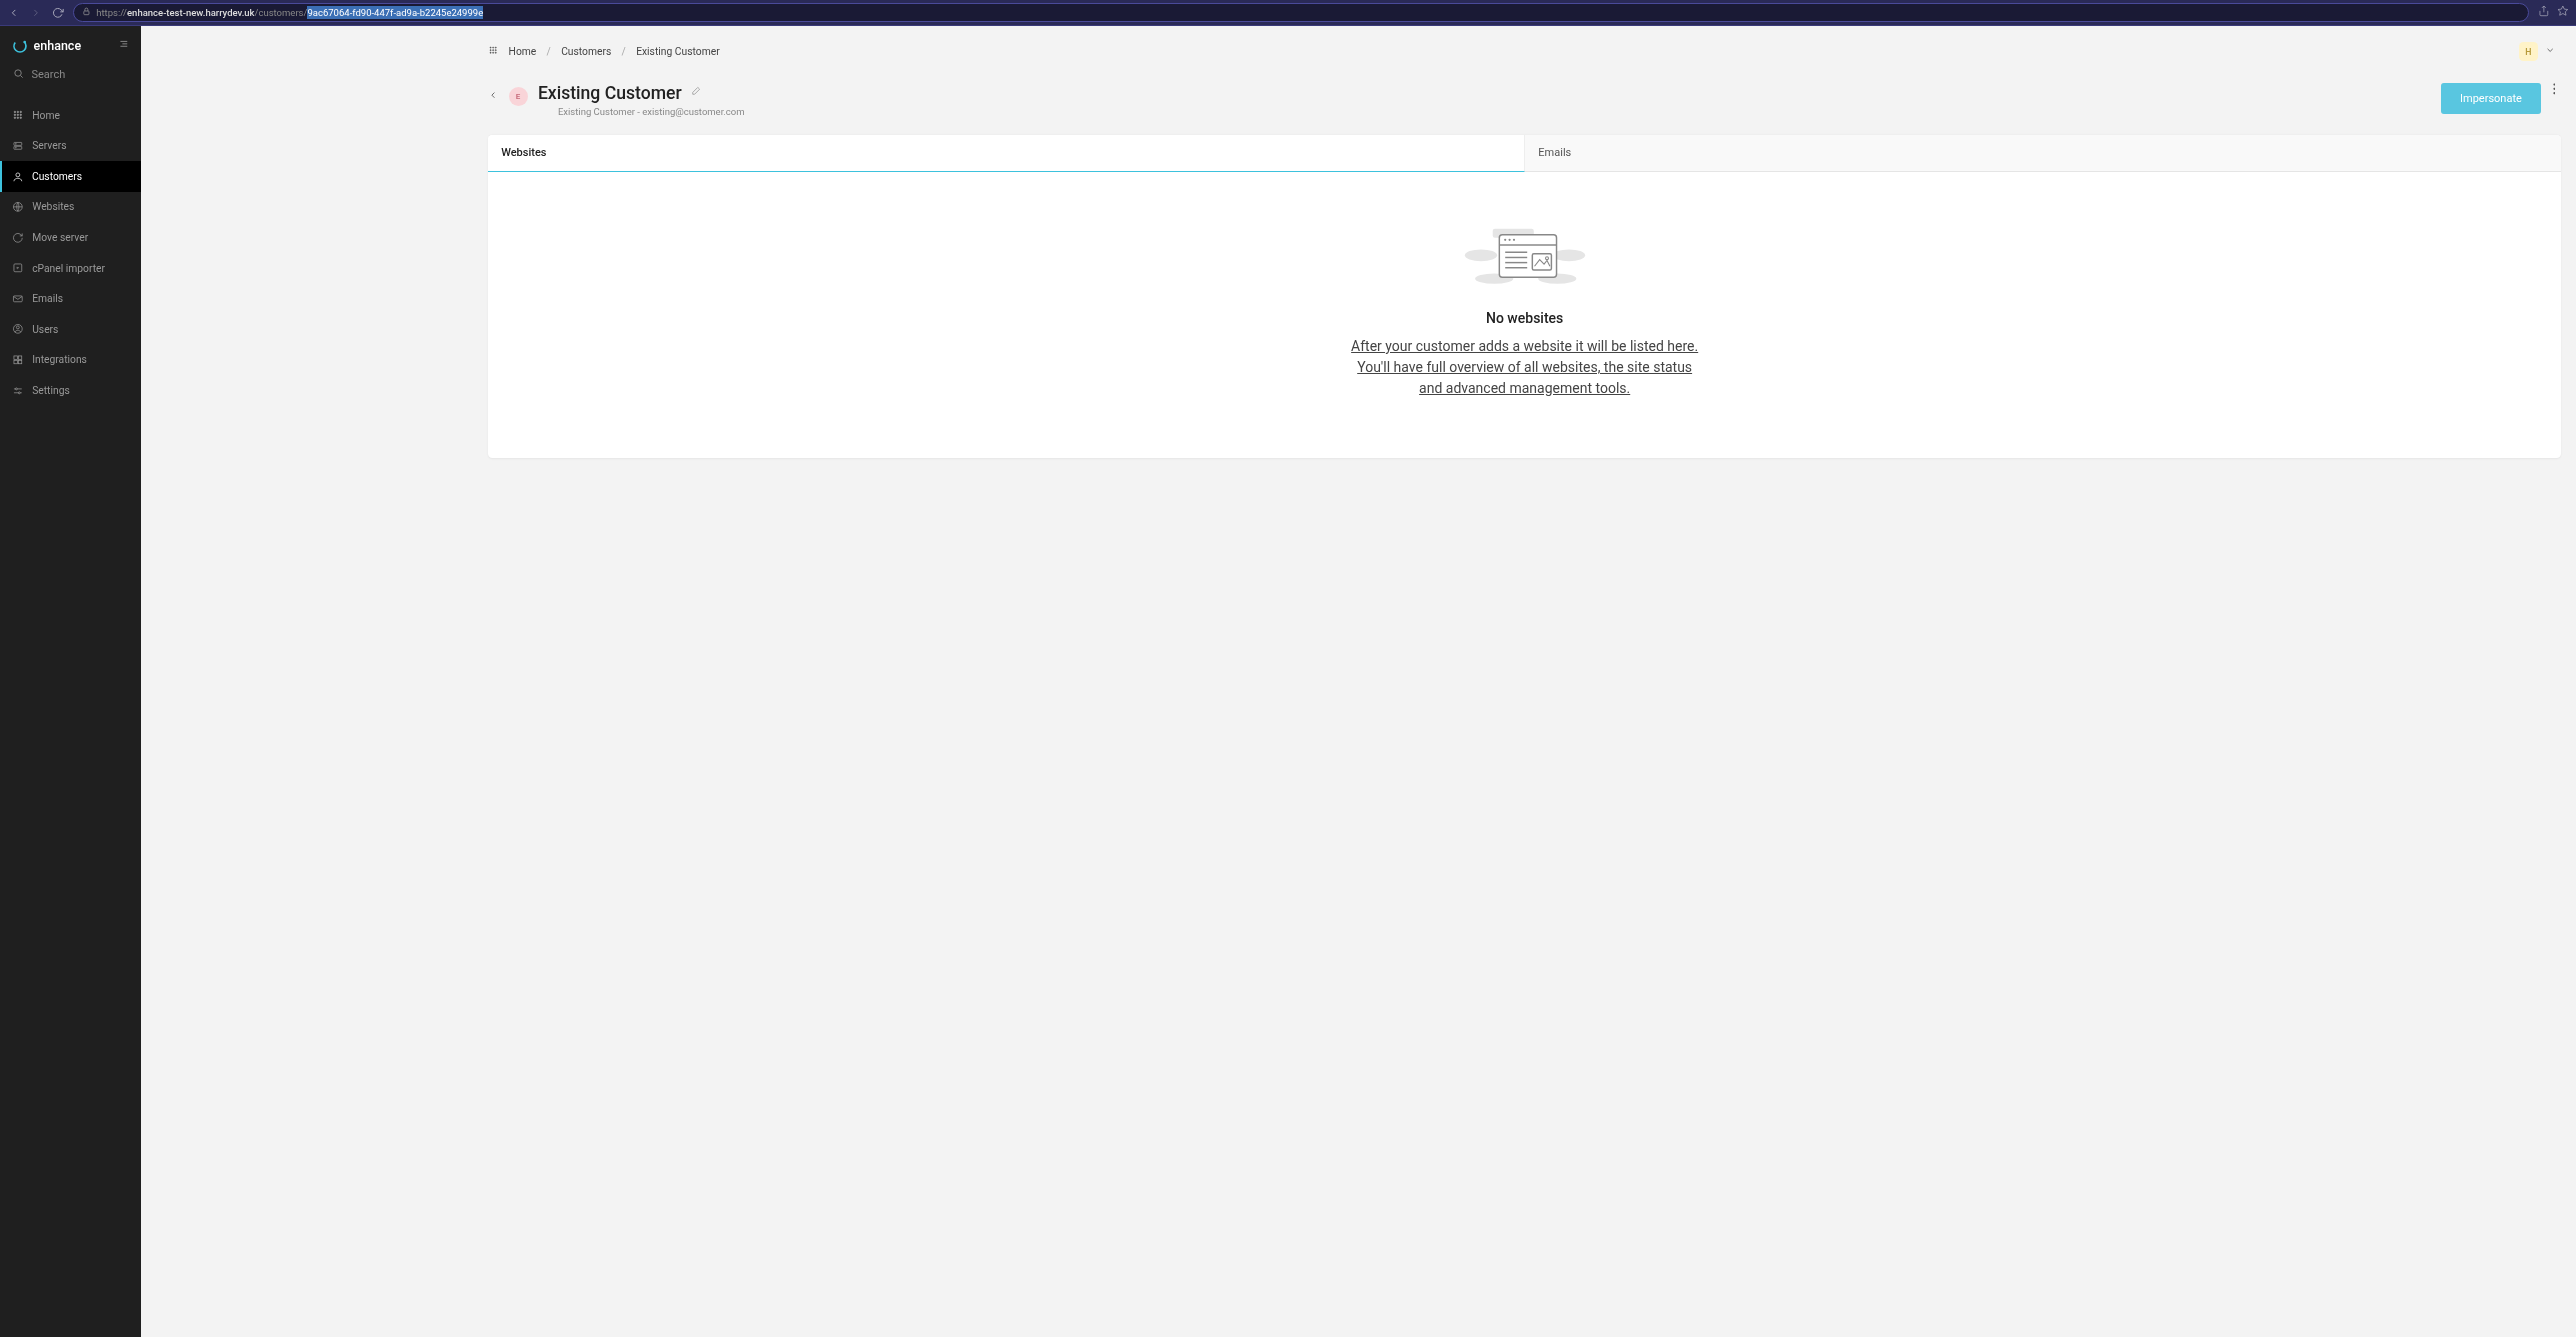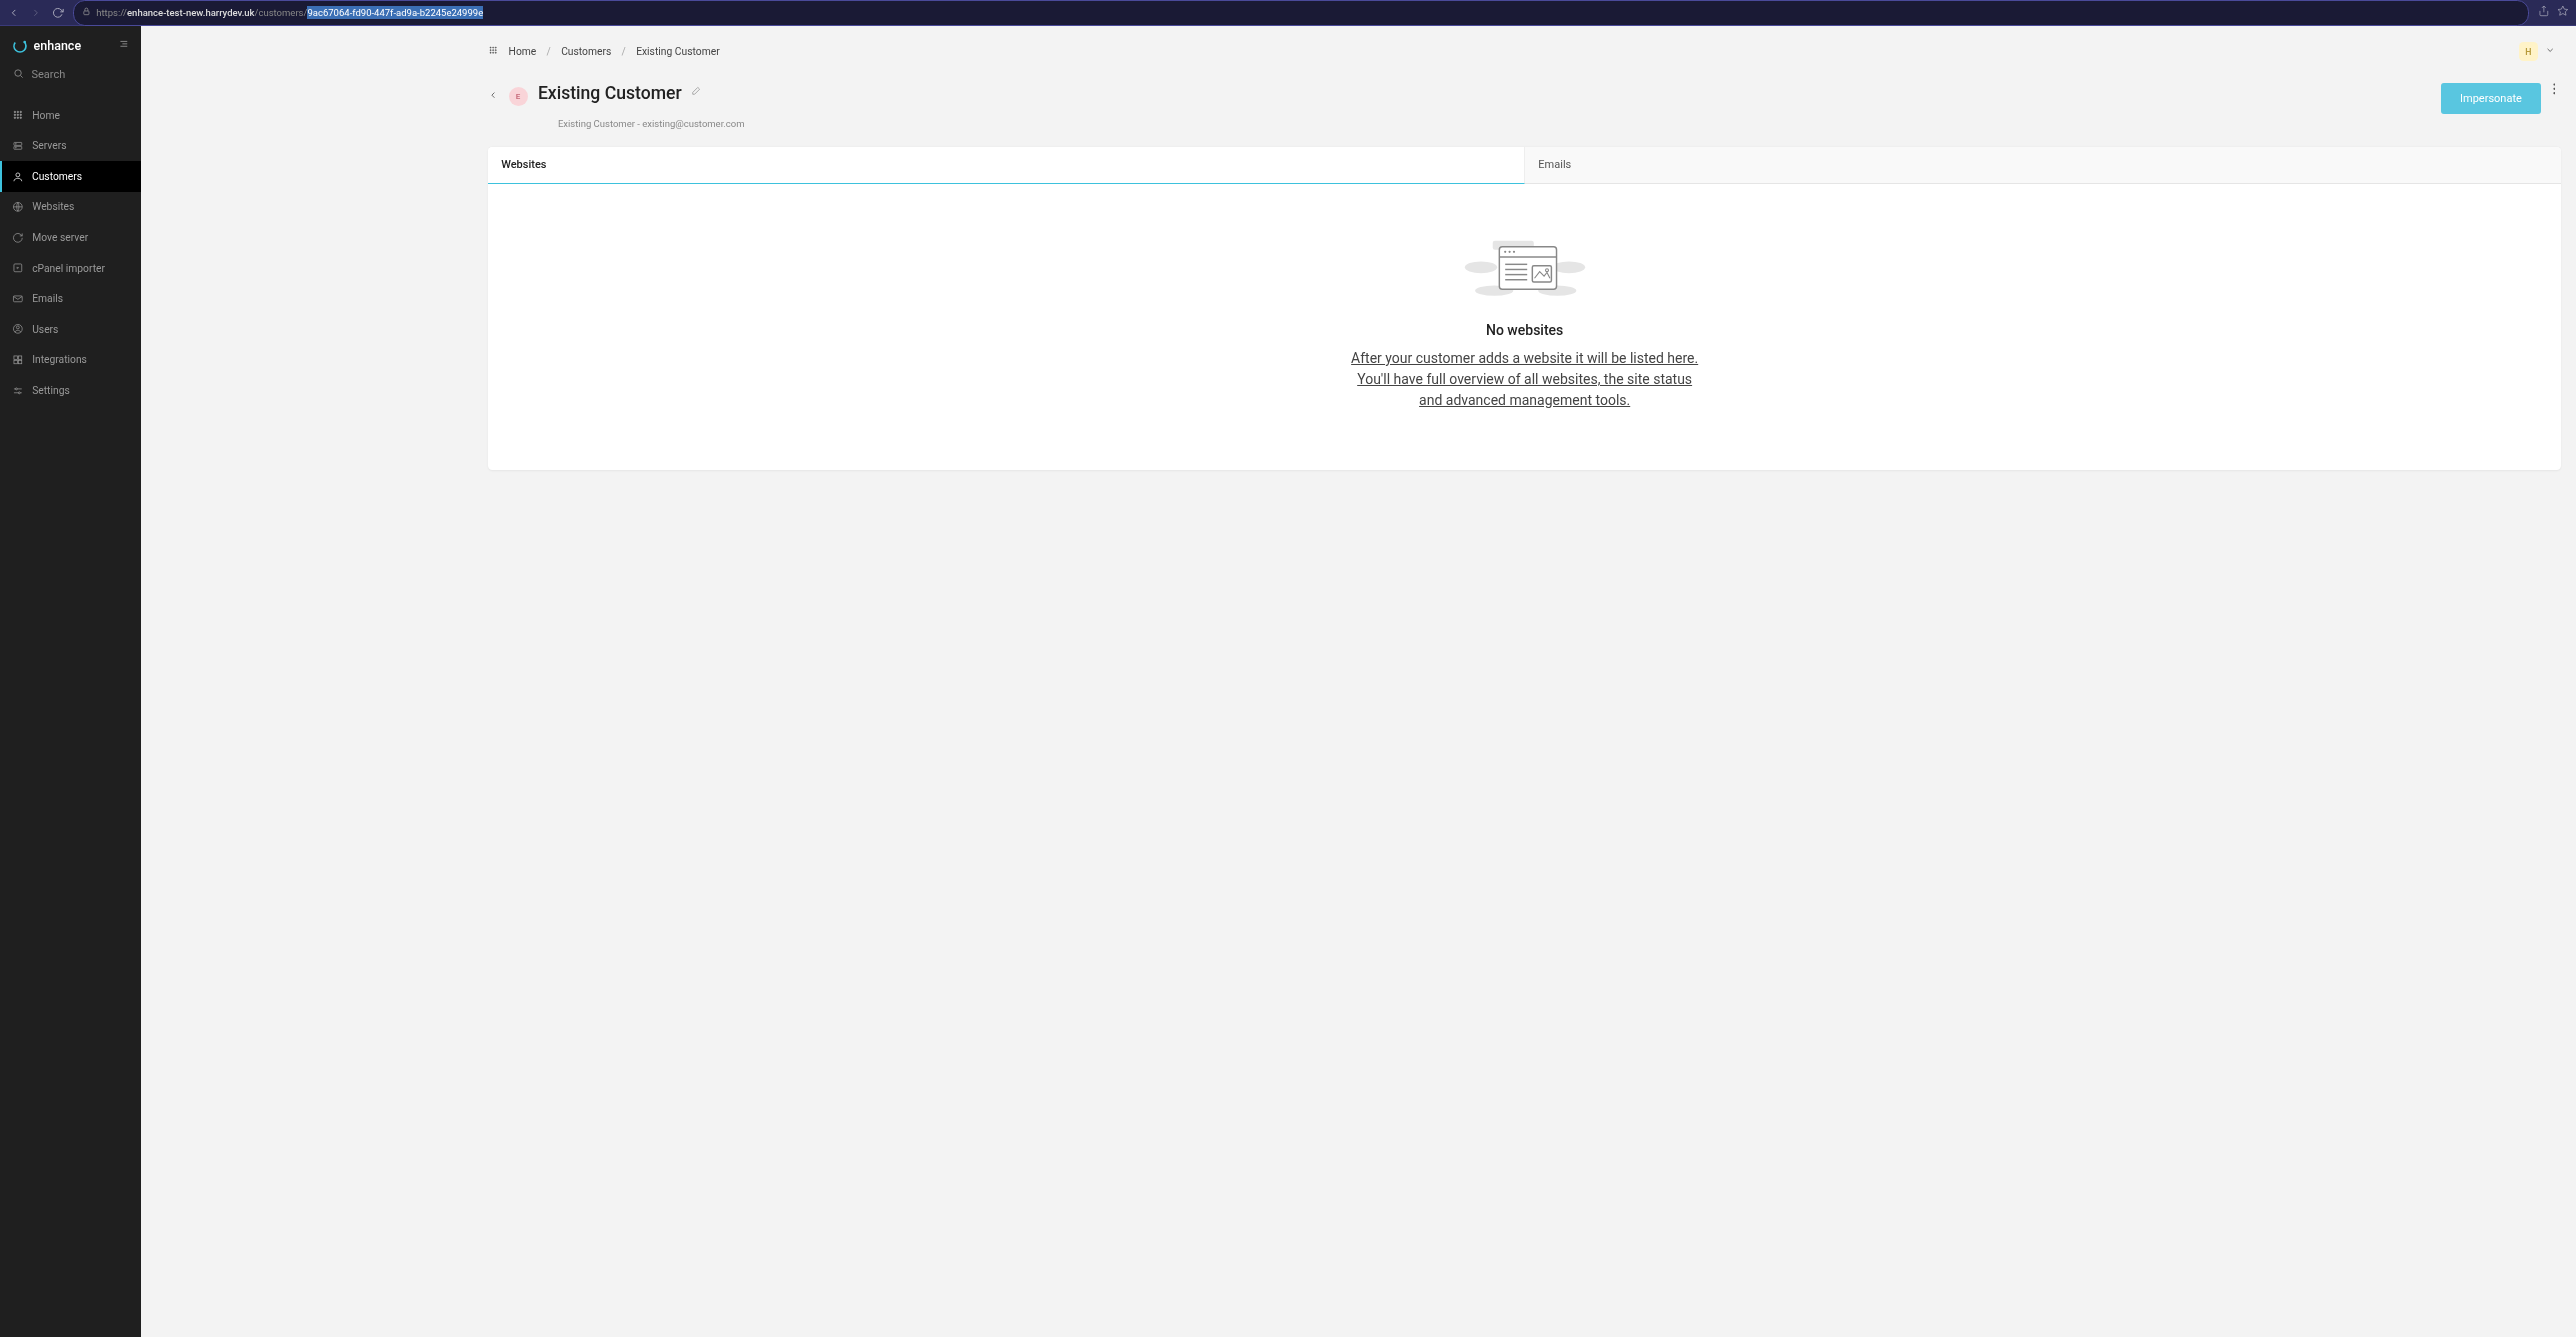--- a/index.html
+++ b/index.html
@@ -21,21 +21,21 @@
   width: 13.2px; height: 13.2px;
   display: flex; align-items: center; justify-content: center;
 }
 .browser-nav-btn svg { width: 11.7px; height: 11.7px; stroke: currentColor; fill: none; stroke-width: 2; }
 .browser-nav-btn.dim { opacity: 0.4; }
 .url-bar {
   flex: 1;
   background: #1a1a35;
   border: 0.7px solid #4a4a9a;
   border-radius: 11.7px;
-  height: 26px;
+  height: 19px;
   display: flex;
   align-items: center;
   padding: 0 7.3px;
   gap: 5.9px;
   color: #888;
   font-size: 9.5px;
   overflow: hidden;
 }
 .url-bar .lock { color: #999; }
 .url-text { white-space: nowrap; color: #999; }
@@ -162,21 +162,21 @@
   background: #f9d4d8;
   color: #c76b7b;
   display: flex; align-items: center; justify-content: center;
   font-size: 8px; font-weight: 600;
   margin-top: 4.4px;
 }
 .page-title-box { display: flex; flex-direction: column; }
 .page-title-row { display: flex; align-items: center; gap: 8.8px; }
 .page-title { font-size: 17.6px; font-weight: 500; color: #222; }
 .edit-icon svg { width: 11px; height: 11px; stroke: #888; fill: none; stroke-width: 1.5; }
-.page-subtitle { font-size: 9.5px; color: #888; margin-top: 15px; padding-left: 20px; }
+.page-subtitle { font-size: 9.5px; color: #888; margin-top: 3px; padding-left: 20px; }
 .page-header-right { display: flex; gap: 11.7px; }
 .impersonate-btn {
   background: #59c6e0;
   color: #fff;
   border: none;
   padding: 8.8px 19px;
   font-size: 11px;
   border-radius: 2.9px;
   cursor: pointer;
 }

